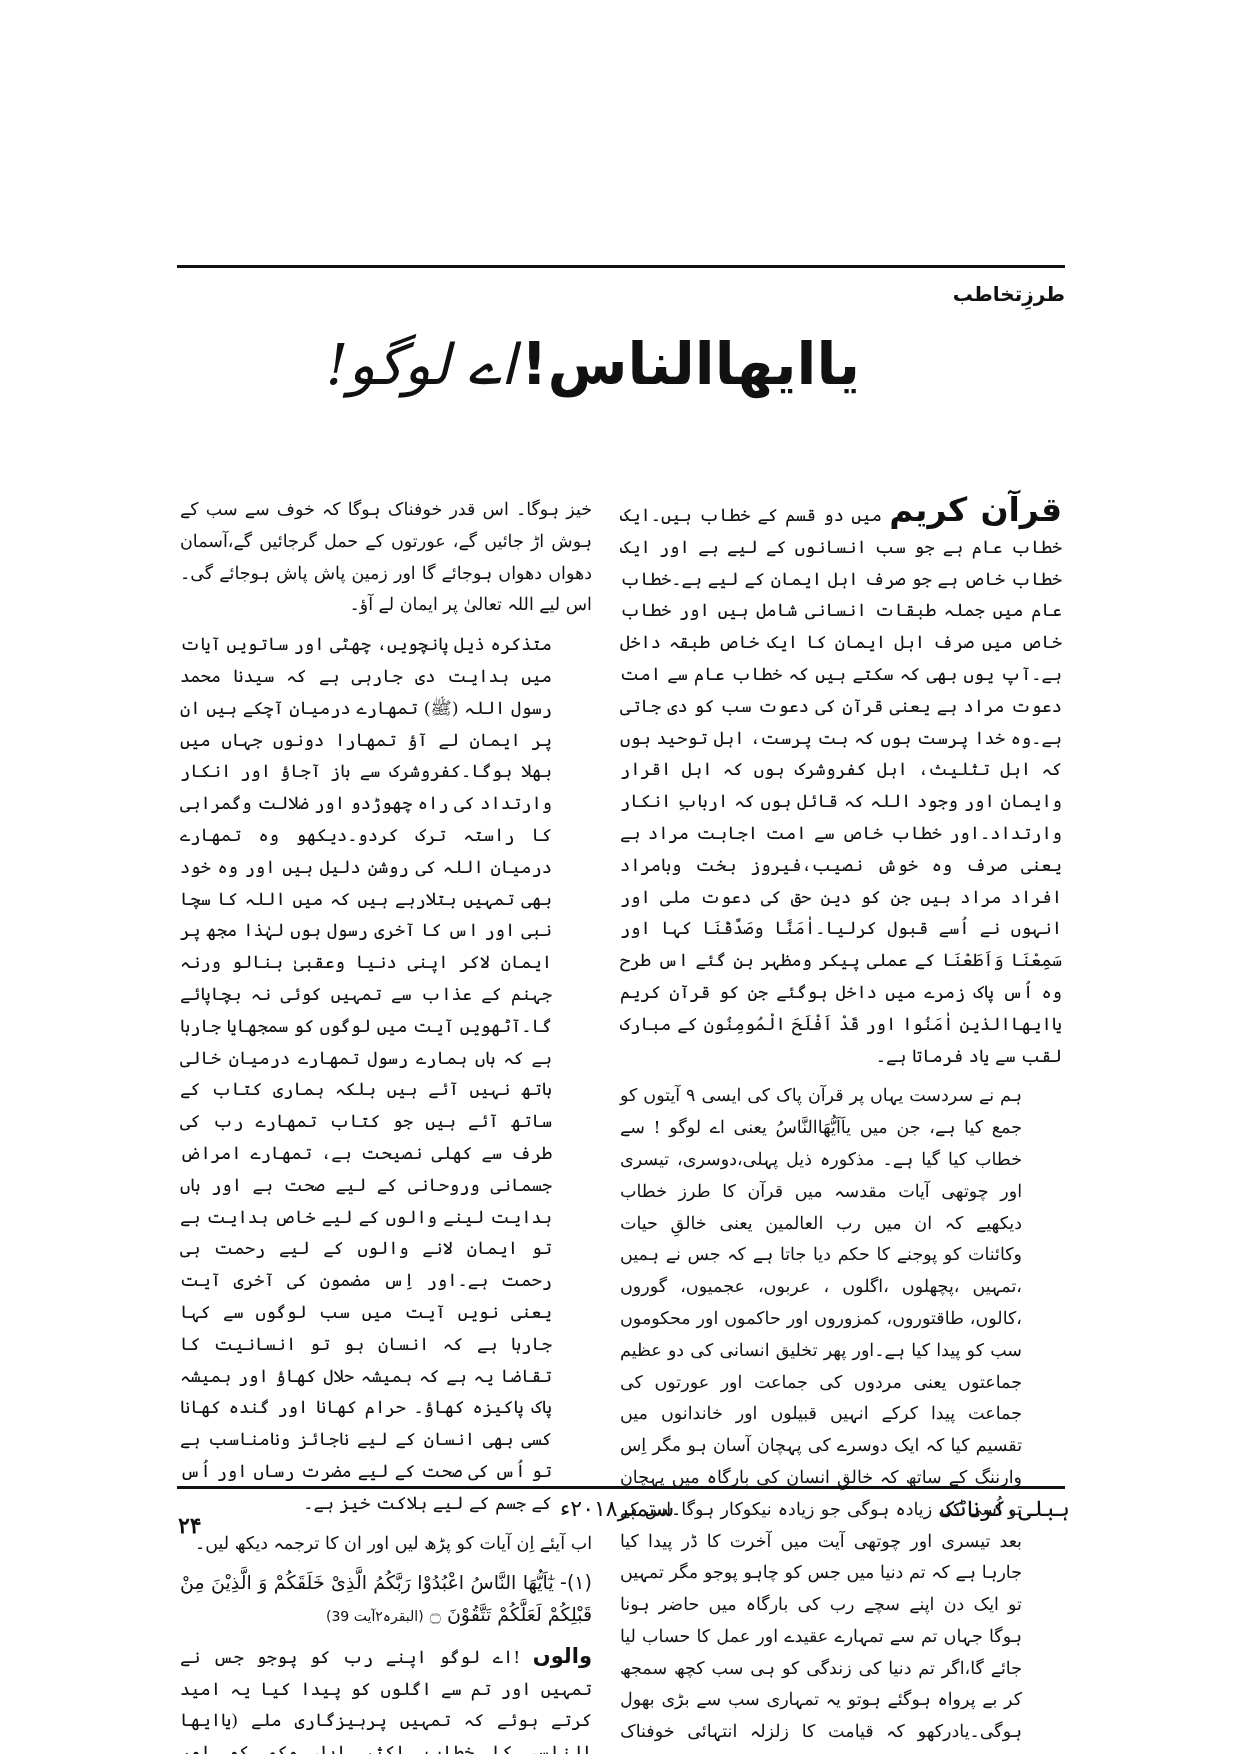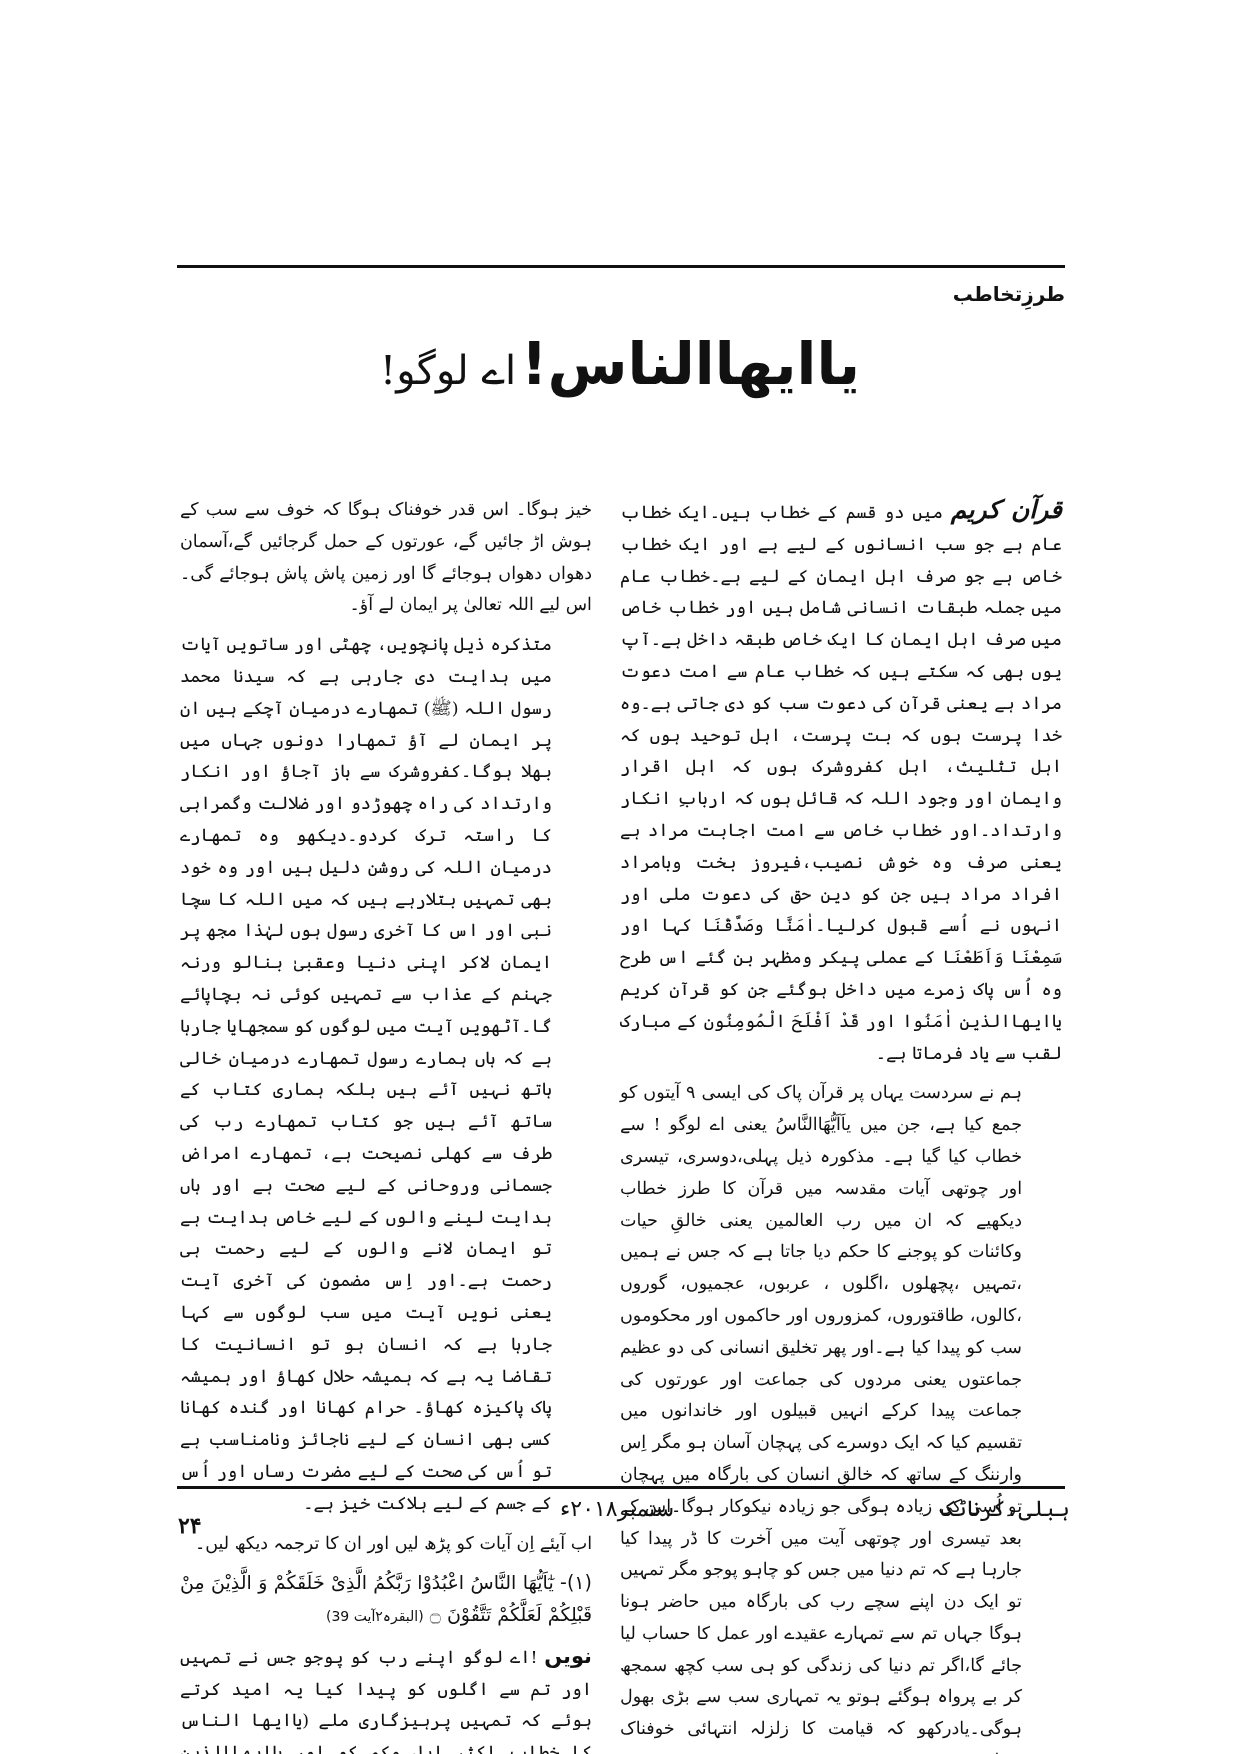--- a/index.html
+++ b/index.html
@@ -2,27 +2,27 @@
 <html><head>
 <meta charset="utf-8">
 <style>
   html, body { margin: 0; padding: 0; background: #ffffff; }
   body { width: 1240px; height: 1754px; position: relative; overflow: hidden; color: #111; }
   .page { position: absolute; left: 0; top: 0; width: 1240px; height: 1295px; }
   .rule-top { position: absolute; left: 177px; top: 265px; width: 888px; height: 3px; background: #111; }
   .section-label { position: absolute; right: 175px; top: 282px; font-family: "DejaVu Sans", sans-serif; font-weight: bold; font-size: 20px; direction: rtl; }
   .title { position: absolute; left: 300px; top: 330px; width: 560px; text-align: right; direction: rtl; font-family: "DejaVu Sans", sans-serif; }
   .title .t-main { font-weight: 900; font-size: 58px; letter-spacing: -1px; }
-  .title .t-sub { font-family: "DejaVu Serif", serif; font-size: 40px; font-weight: normal; }
+  .title .t-sub { font-family: "DejaVu Serif", serif; font-size: 56px; font-weight: normal; font-style: italic; }
   .author-box { position: absolute; left: 208px; top: 408px; width: 204px; height: 48px; border: 1.5px solid #111; display: flex; align-items: center; justify-content: center; direction: rtl; font-family: "DejaVu Serif", serif; font-size: 24px; font-style: italic; }
   .col { position: absolute; top: 486px; direction: rtl; text-align: justify; text-align-last: right; font-family: "DejaVu Serif", serif; font-size: 17.5px; line-height: 31.8px; }
   .col-right { left: 612px; width: 458px; }
   .col-left { left: 172px; width: 428px; }
   .col p { margin: 8px; }
-  .lead { font-family: "DejaVu Sans", sans-serif; font-weight: bold; font-size: 25px; font-style: italic; }
+  .lead { font-family: "DejaVu Sans", sans-serif; font-weight: bold; font-size: 33px; }
   .indent { padding-right: 40px; }
   .ayah { font-family: "DejaVu Sans", sans-serif; font-size: 19px; }
   .ref { font-size: 14px; }
   .tarjuma { font-family: "DejaVu Sans", sans-serif; font-weight: bold; font-size: 21px; }
   .rule-bottom { position: absolute; left: 177px; top: 1486px; width: 888px; height: 3px; background: #111; }
   .footer { position: absolute; top: 1496px; font-family: "DejaVu Serif", serif; font-size: 22px; direction: rtl; }
   .foot-right { right: 170px; }
   .foot-center { left: 560px; }
   .foot-left { left: 178px; font-weight: bold; margin-top: 16px; }
 </style>
@@ -49,21 +49,21 @@
 
   <div class="col col-left">
     <p>خیز ہوگا۔ اس قدر خوفناک ہوگا کہ خوف سے سب کے ہوش اڑ جائیں گے، عورتوں کے حمل گرجائیں گے،آسمان دھواں دھواں ہوجائے گا اور زمین پاش پاش ہوجائے گی۔اس لیے اللہ تعالیٰ پر ایمان لے آؤ۔</p>
     <p class="indent">متذکرہ ذیل پانچویں، چھٹی اور ساتویں آیات میں ہدایت دی جارہی ہے کہ سیدنا محمد رسول اللہ (ﷺ) تمھارے درمیان آچکے ہیں ان پر ایمان لے آؤ تمھارا دونوں جہاں میں بھلا ہوگا۔کفروشرک سے باز آجاؤ اور انکار وارتداد کی راہ چھوڑدو اور ضلالت وگمراہی کا راستہ ترک کردو۔دیکھو وہ تمھارے درمیان اللہ کی روشن دلیل ہیں اور وہ خود بھی تمہیں بتلارہے ہیں کہ میں اللہ کا سچا نبی اور اس کا آخری رسول ہوں لہٰذا مجھ پر ایمان لاکر اپنی دنیا وعقبیٰ بنالو ورنہ جہنم کے عذاب سے تمہیں کوئی نہ بچاپائے گا۔آٹھویں آیت میں لوگوں کو سمجھایا جارہا ہے کہ ہاں ہمارے رسول تمھارے درمیان خالی ہاتھ نہیں آئے ہیں بلکہ ہماری کتاب کے ساتھ آئے ہیں جو کتاب تمھارے رب کی طرف سے کھلی نصیحت ہے، تمھارے امراض جسمانی وروحانی کے لیے صحت ہے اور ہاں ہدایت لینے والوں کے لیے خاص ہدایت ہے تو ایمان لانے والوں کے لیے رحمت ہی رحمت ہے۔اور اِس مضمون کی آخری آیت یعنی نویں آیت میں سب لوگوں سے کہا جارہا ہے کہ انسان ہو تو انسانیت کا تقاضا یہ ہے کہ ہمیشہ حلال کھاؤ اور ہمیشہ پاک پاکیزہ کھاؤ۔ حرام کھانا اور گندہ کھانا کسی بھی انسان کے لیے ناجائز ونامناسب ہے تو اُس کی صحت کے لیے مضرت رساں اور اُس کے جسم کے لیے ہلاکت خیز ہے۔</p>
     <p>اب آیئے اِن آیات کو پڑھ لیں اور ان کا ترجمہ دیکھ لیں۔</p>
     <p class="ayah">
       <span>(۱)- یٰٓاَیُّھَا النَّاسُ اعْبُدُوْا رَبَّکُمُ الَّذِیْ خَلَقَکُمْ وَ الَّذِیْنَ مِنْ قَبْلِکُمْ لَعَلَّکُمْ تَتَّقُوْنَ ۝</span>
       <span class="ref">(البقرہ۲آیت 39)</span>
     </p>
     <p>
-      <span class="tarjuma">نویں</span>
+      <span class="tarjuma">والوں</span>
       <span>!اے لوگو اپنے رب کو پوجو جس نے تمہیں اور تم سے اگلوں کو پیدا کیا یہ امید کرتے ہوئے کہ تمہیں پرہیزگاری ملے (یاایھا الناس کا خطاب اکثر اہل مکہ کو اور یاایھاالذین امنوا کا اہل مدینہ کو ہوتا ہے مگر یہاں یہ خطاب مومن کافر سب کو عام ہے)۔</span>
     </p>
 
   </div>
 
   <div class="rule-bottom"></div>
   <div class="footer foot-right">ہبلی،کرناٹک</div>
   <div class="footer foot-center">ستمبر۲۰۱۸ء</div>
   <div class="footer foot-left">۲۴</div>
 </div>

